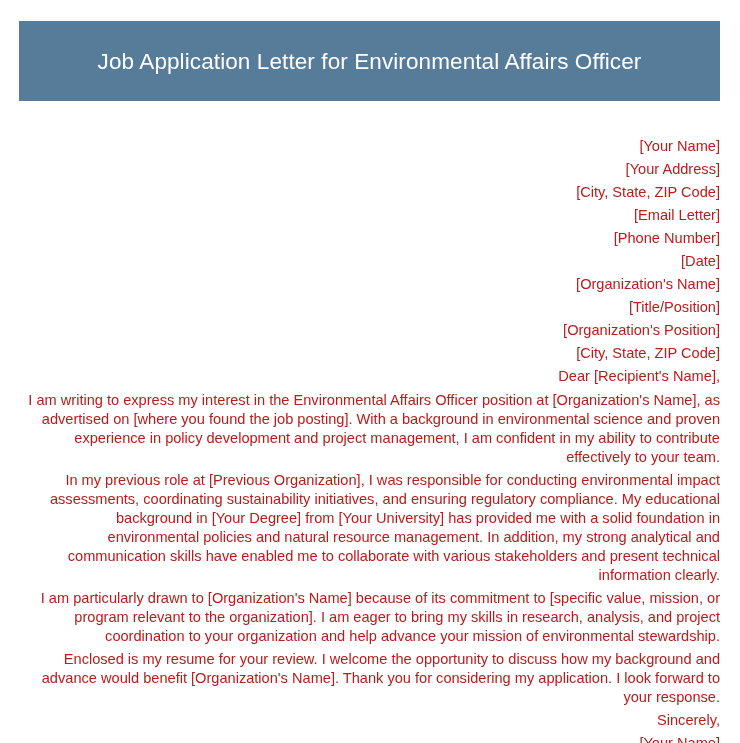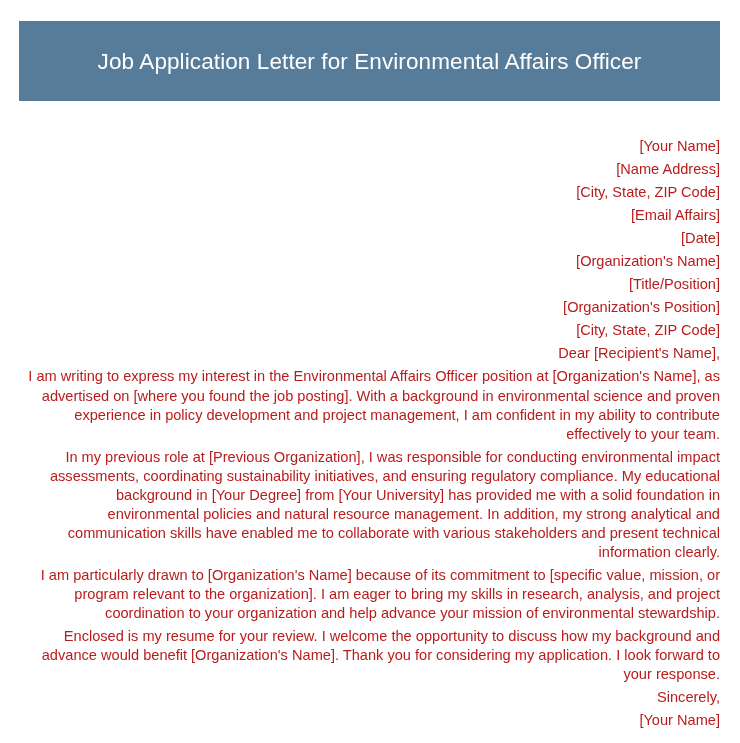--- a/index.html
+++ b/index.html
@@ -66,23 +66,24 @@
 <div class="page">
 
   <div class="title-banner">
     <h1 class="title-banner-text">Job Application Letter for Environmental Affairs Officer</h1>
   </div>
 
   <div class="letter-body">
 
     <div>
       <p class="letter-line">[Your Name]</p>
-      <p class="letter-line">[Name Address]</p>
+      <p class="letter-line">[Your Address]</p>
       <p class="letter-line">[City, State, ZIP Code]</p>
-      <p class="letter-line">[Email Affairs]</p>
+      <p class="letter-line">[Email Letter]</p>
+      <p class="letter-line">[Phone Number]</p>
       <p class="letter-line">[Date]</p>
     </div>
 
     <div>
       <p class="letter-line">[Organization's Name]</p>
       <p class="letter-line">[Title/Position]</p>
       <p class="letter-line">[Organization's Position]</p>
       <p class="letter-line">[City, State, ZIP Code]</p>
     </div>
 

